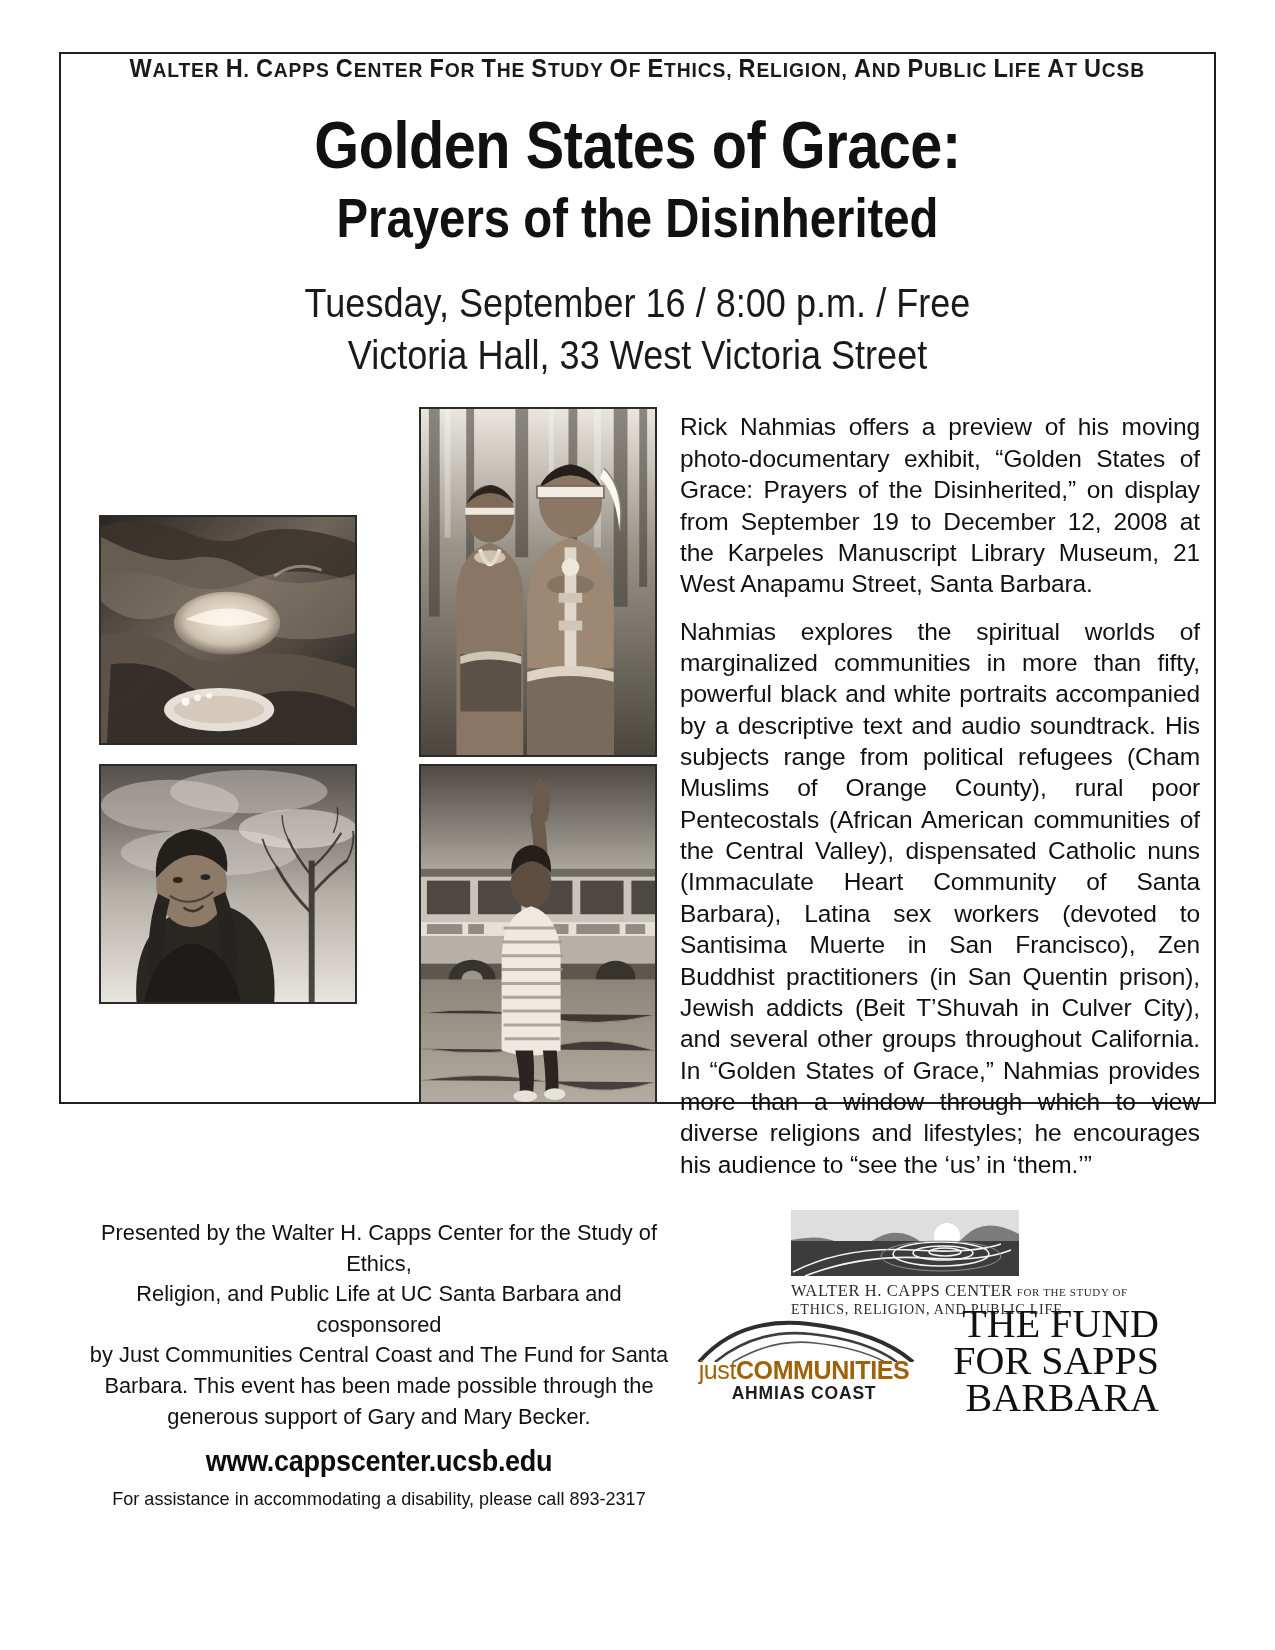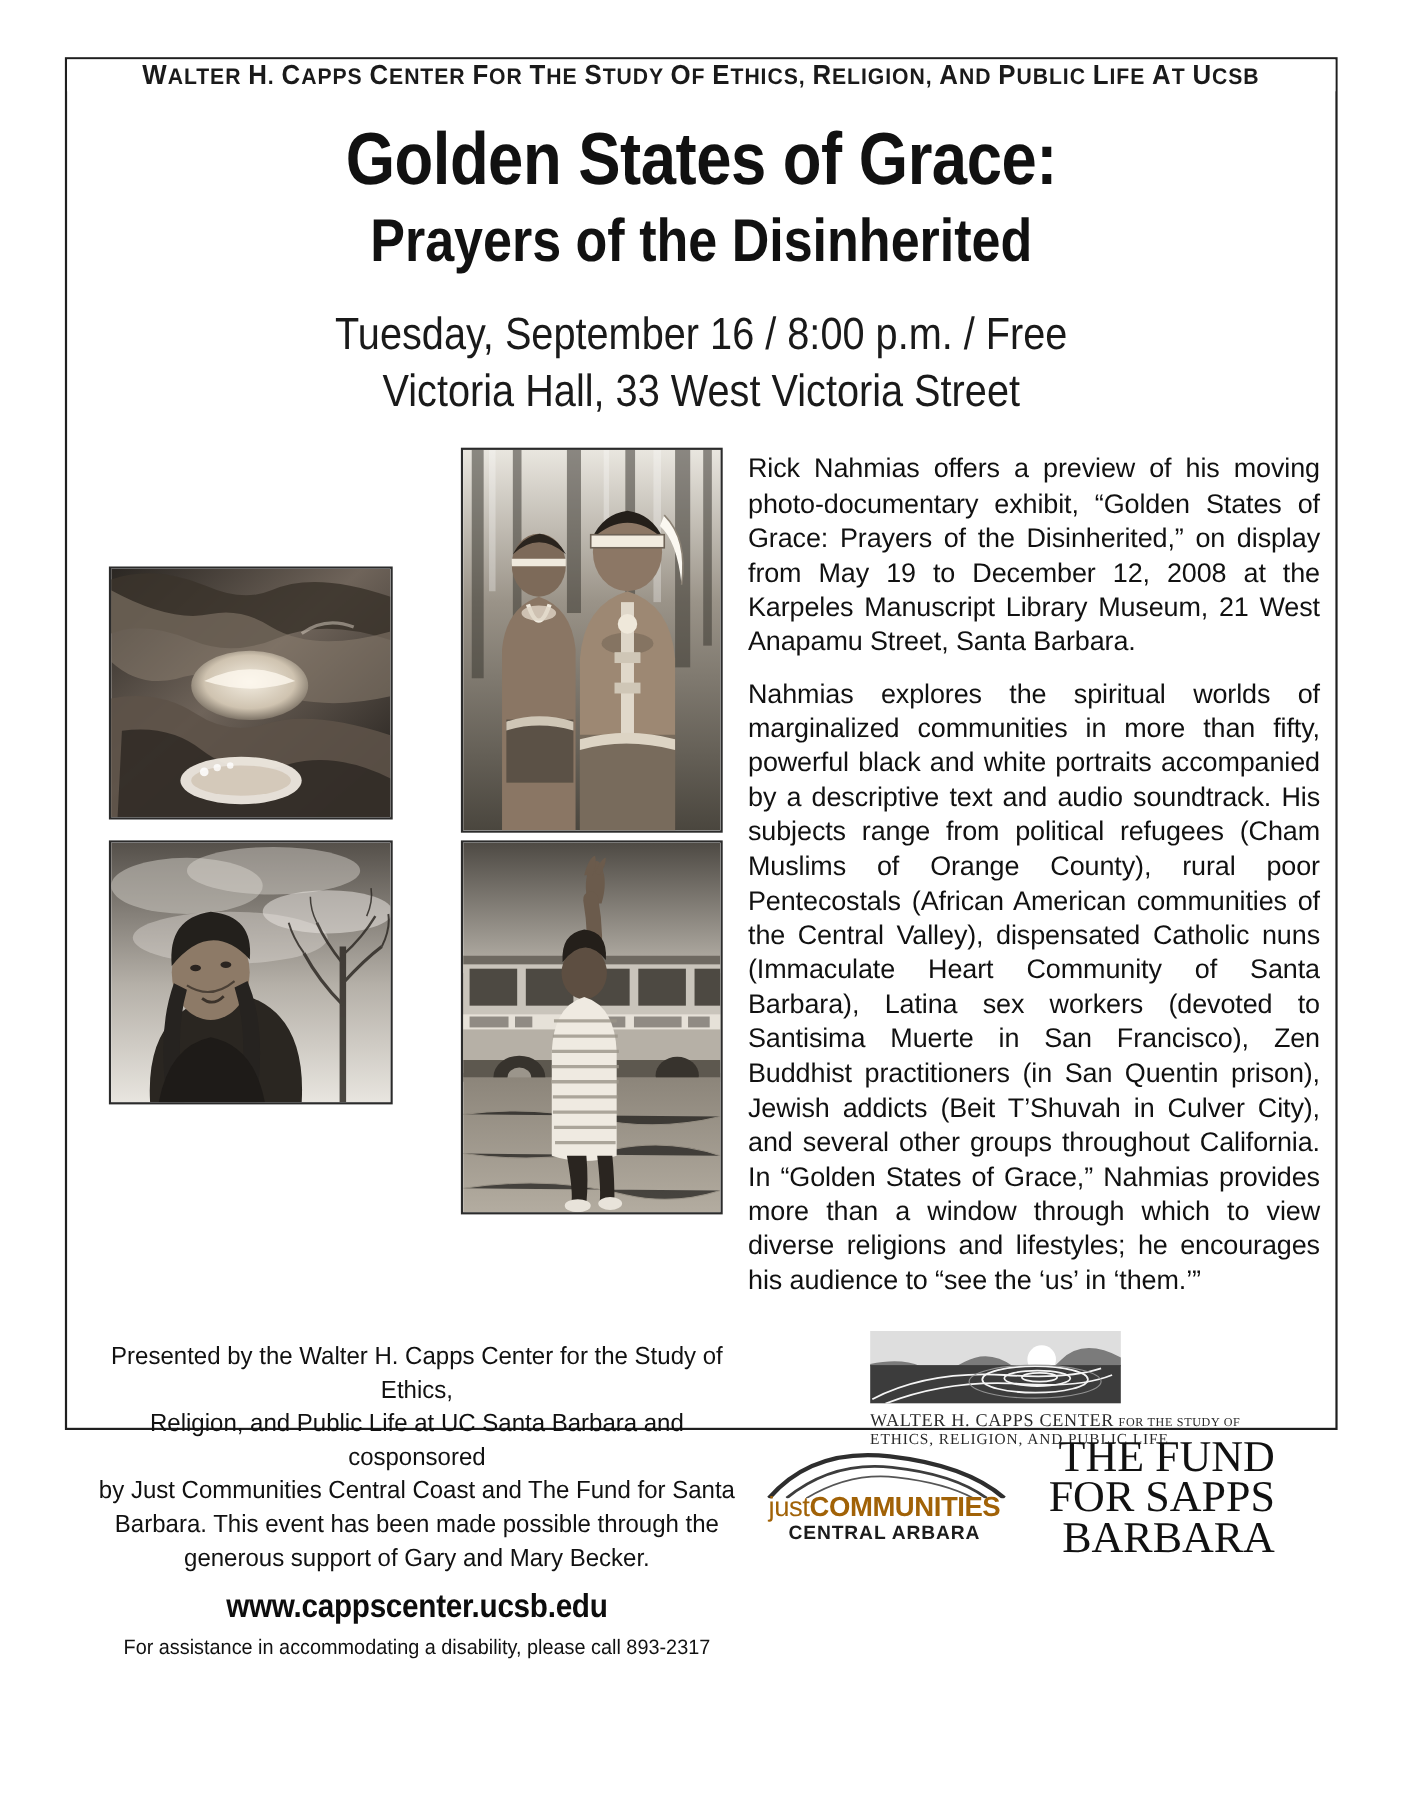--- a/index.html
+++ b/index.html
@@ -14,21 +14,21 @@
     color: #000;
     position: relative;
     overflow: hidden;
   }
 
   .poster {
     position: absolute;
     left: 59px;
     top: 52px;
     width: 1157px;
-    height: 1248px;
+    height: 1052px;
     border: 2px solid #1f1f1f;
     background: #ffffff;
     box-sizing: border-box;
     display: flex;
     flex-direction: column;
   }
 
   
   .presenter-bar {
     height: 74px;
@@ -467,21 +467,21 @@
           </g>
           <path d="M96 288 q6 34 4 44 l14 0 q2 -22 0 -44 Z" fill="#2a2520"></path>
           <path d="M124 288 q4 34 2 44 l14 0 q0 -24 -2 -44 Z" fill="#2a2520"></path>
           <ellipse cx="106" cy="334" rx="12" ry="6" fill="#e8e3da"></ellipse>
           <ellipse cx="136" cy="332" rx="11" ry="6" fill="#e8e3da"></ellipse>
         </svg>
       </div>
     </div>
 
     <div class="copy">
-      <p>Rick Nahmias offers a preview of his moving photo-documentary exhibit, “Golden States of Grace: Prayers of the Disinherited,” on display from May 19 to December 12, 2008 at the Karpeles Manuscript Library Museum, 21 West Anapamu Street, Santa Barbara.</p>
+      <p>Rick Nahmias offers a preview of his moving photo-documentary exhibit, “Golden States of Grace: Prayers of the Disinherited,” on display from September 19 to December 12, 2008 at the Karpeles Manuscript Library Museum, 21 West Anapamu Street, Santa Barbara.</p>
       <p>Nahmias explores the spiritual worlds of marginalized communities in more than fifty, powerful black and white portraits accompanied by a descriptive text and audio soundtrack. His subjects range from political refugees (Cham Muslims of Orange County), rural poor Pentecostals (African American communities of the Central Valley), dispensated Catholic nuns (Immaculate Heart Community of Santa Barbara), Latina sex workers (devoted to Santisima Muerte in San Francisco), Zen Buddhist practitioners (in San Quentin prison), Jewish addicts (Beit T’Shuvah in Culver City), and several other groups throughout California. In “Golden States of Grace,” Nahmias provides more than a window through which to view diverse religions and lifestyles; he encourages his audience to “see the ‘us’ in ‘them.’”</p>
     </div>
   </div>
 
   <div class="footer">
     <div class="footer-text">
       <div class="fline">Presented by the Walter H. Capps Center for the Study of Ethics,</div>
       <div class="fline">Religion, and Public Life at UC Santa Barbara and cosponsored</div>
       <div class="fline">by Just Communities Central Coast and The Fund for Santa</div>
       <div class="fline">Barbara.  This event has been made possible through the</div>
@@ -518,21 +518,21 @@
 
       <div class="logo-jc">
         <svg class="arcs" viewBox="0 0 230 44" preserveAspectRatio="none">
           <path d="M10 44 q40 -46 110 -38 q70 8 104 38" fill="none" stroke="#2e2e2e" stroke-width="4"></path>
           <path d="M26 44 q42 -34 96 -28 q56 6 86 28" fill="none" stroke="#3d3d3d" stroke-width="2.6"></path>
           <path d="M44 44 q40 -24 82 -19 q44 5 70 19" fill="none" stroke="#555" stroke-width="1.6"></path>
         </svg>
         <div class="jcline">
           <span class="thin">just</span><span class="bold">COMMUNITIES</span>
         </div>
-        <div class="jcsub">CENTRAL ARBARA</div>
+        <div class="jcsub">AHMIAS COAST</div>
       </div>
 
       <div class="logo-fund">
         <div class="l1"><span><span class="cap">T</span><span>HE</span></span> <span><span class="cap">F</span><span>UND</span></span></div>
         <div class="l2"><span><span class="cap">F</span><span>OR</span></span> <span><span class="cap">S</span><span>APPS</span></span></div>
         <div class="l3"><span><span class="cap">B</span><span>ARBARA</span></span></div>
       </div>
 
     </div>
   </div>

